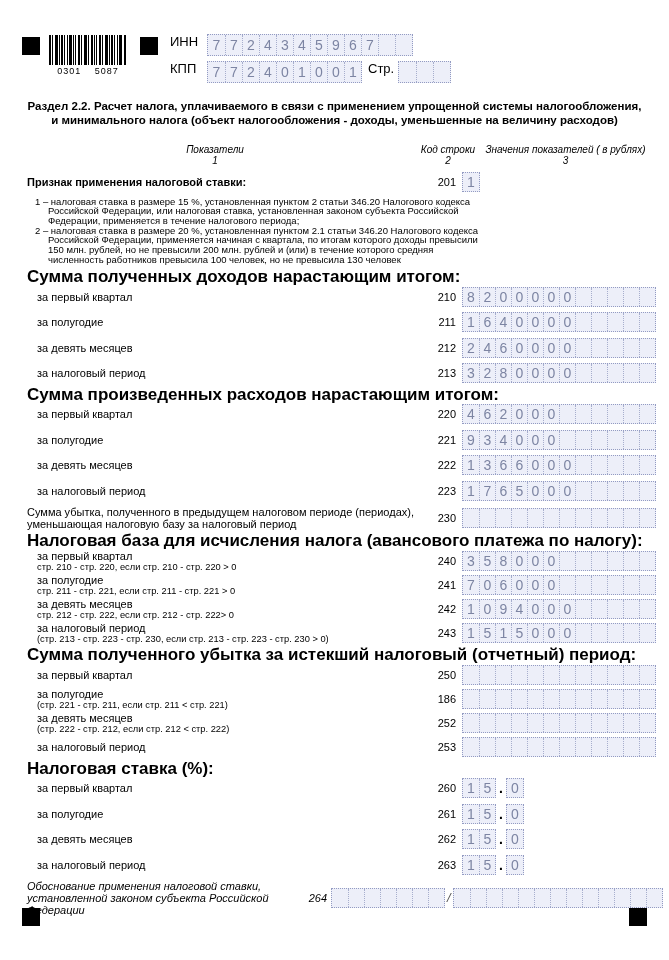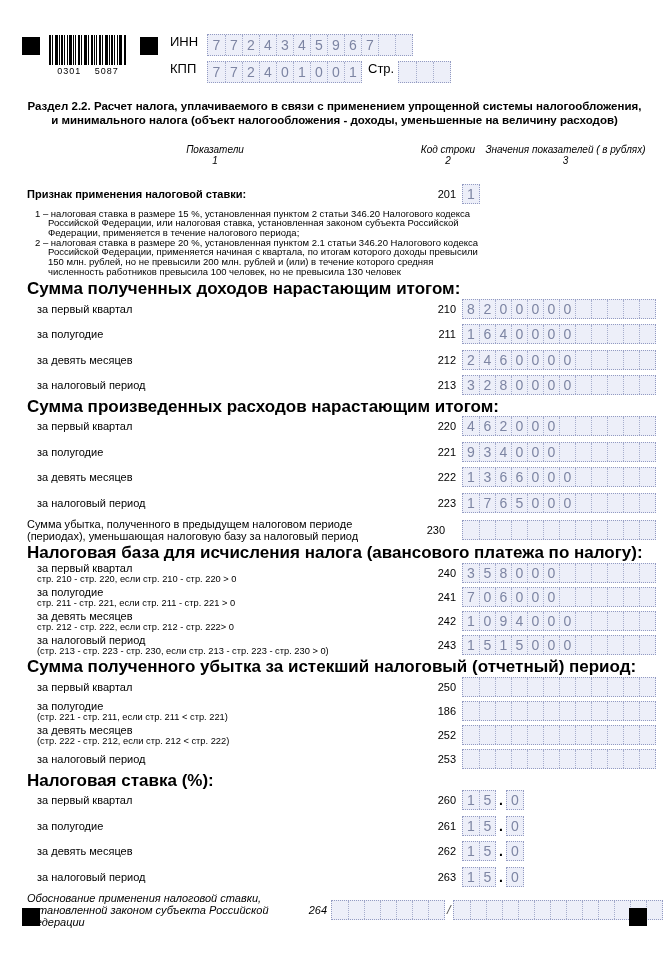--- a/index.html
+++ b/index.html
@@ -27,30 +27,30 @@
   .cell:first-child{border-left:none;}
   .idblock .cell{width:17px;height:20px;font-size:14px;}
   
   .title{font-size:11.5px;font-weight:bold;text-align:center;max-width:618px;margin:10px auto 16px auto;line-height:13.5px;}
   .cols{position:relative;height:26px;margin-top:3px;font-style:italic;font-size:10px;}
   .colhead{position:absolute;text-align:center;line-height:11px;}
   .col1{left:15px;width:400px;top:1px;}
   .col2{left:403px;width:90px;top:1px;}
   .col3{left:468px;width:195px;top:1px;}
   
-  #rows{padding:2px 13px 0 27px;margin-top:12px;}
+  #rows{padding:2px 13px 0 27px;}
   .frow{display:flex;align-items:center;}
   .lbl{flex:1;font-size:11px;line-height:12px;}
   .lbl.ind{padding-left:10px;}
   .sub{font-size:9.3px;line-height:10.5px;}
   .code{width:36px;text-align:right;margin-right:6px;font-size:11px;flex:none;}
   .fieldwrap{width:194px;flex:none;display:flex;align-items:center;justify-content:flex-start;}
   .simple{height:21px;margin-bottom:4.5px;}
   .formula{height:22px;margin-bottom:2px;}
-  .wide{height:24px;margin-bottom:2px;gap:11px;}
+  .wide{height:24px;margin-bottom:2px;}
   .wide .lbl{max-width:410px;}
   .boldlbl .lbl{font-weight:bold;}
   .section{font-size:17px;font-weight:bold;margin:5px 0 3px 0;line-height:12px;}
   .note{margin:1px 0 7px 8px;width:452px;font-size:9.5px;line-height:9.7px;}
   .note-line{padding-left:13px;text-indent:-13px;}
   .dot{font-size:14px;font-weight:bold;margin:0 3px;color:#000;}
   .slash{font-size:13px;margin:0 2px;color:#555;}
   .split{margin-top:4px;margin-right:-13px;display:flex;align-items:center;font-style:italic;}
   .split .lbl{flex:none;width:272px;}
   .split .code{width:28px;margin-right:4px;}

